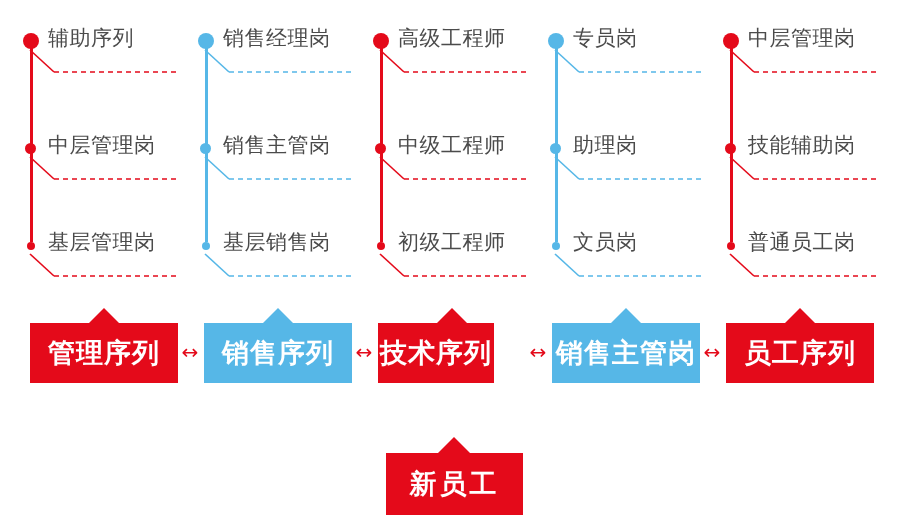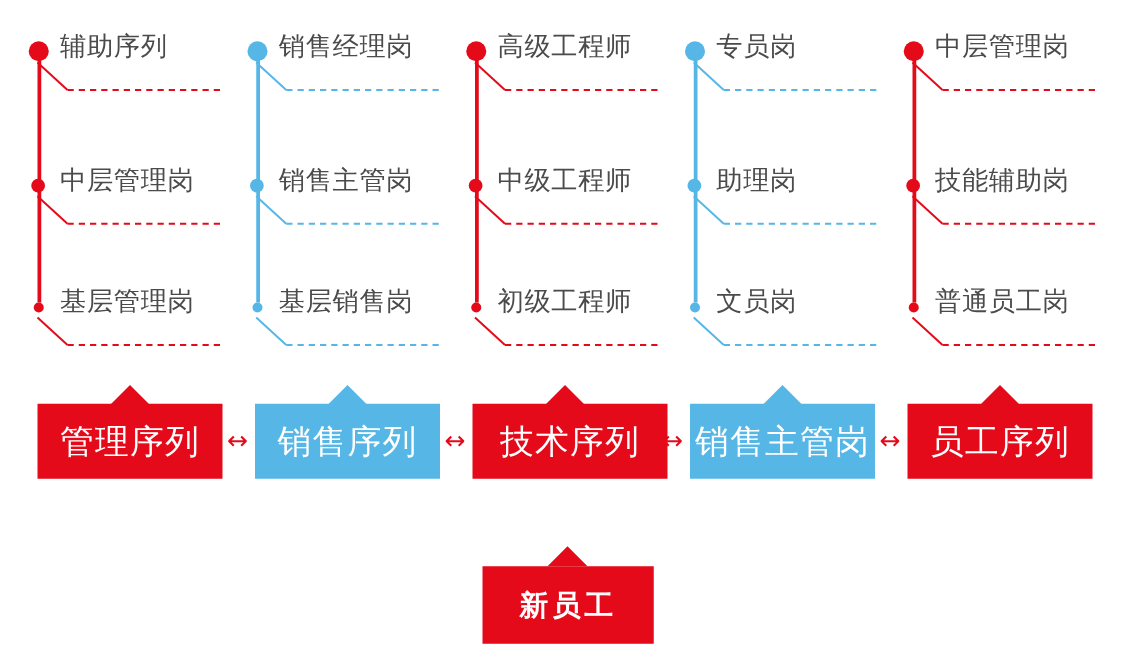--- a/index.html
+++ b/index.html
@@ -55,21 +55,21 @@
   .elbow{position:absolute;left:28px;top:40px;width:150px;height:32px;}
   .elbow svg{display:block;}
 
   
   .banners{position:absolute;left:0;top:300px;width:900px;height:95px;}
   .banner-wrap{position:absolute;top:0;height:95px;}
   .banner{
     position:absolute;left:0;top:23px;
     height:60px;
     display:flex;align-items:center;justify-content:center;
-    color:#ffffff;font-size:27px;font-weight:normal;
+    color:#ffffff;font-size:27px;font-weight:bold;
     letter-spacing:1px;
     box-sizing:border-box;
   }
   .banner.red{background:#e40a1a;}
   .banner.blue{background:#56b7e7;}
   .tab{
     position:absolute;top:8px;
     width:0;height:0;
     border-left:16px solid transparent;
     border-right:16px solid transparent;
@@ -84,21 +84,21 @@
     text-align:center;width:24px;
   }
 
   
   .newbox-wrap{position:absolute;left:0;top:428px;width:900px;height:103px;}
   .newbox{
     position:absolute;left:386px;top:25px;
     width:137px;height:62px;
     background:#e40a1a;color:#fff;
     display:flex;align-items:center;justify-content:center;
-    font-size:23px;font-weight:bold;letter-spacing:3px;
+    font-size:27px;font-weight:bold;letter-spacing:3px;
   }
   .newbox-tab{
     position:absolute;left:438px;top:9px;
     width:0;height:0;
     border-left:16px solid transparent;
     border-right:16px solid transparent;
     border-bottom:16px solid #e40a1a;
   }
 </style>
 </head>
@@ -289,21 +289,21 @@
     <span class="arrow" style="left:178px;">↔</span>
 
     <div class="banner-wrap" style="left:204px;width:148px;">
       <span class="tab blue" style="left:58px;"></span>
       <span class="banner blue" style="width:148px;">销售序列</span>
     </div>
     <span class="arrow" style="left:352px;">↔</span>
 
     <div class="banner-wrap" style="left:378px;width:148px;">
       <span class="tab red" style="left:58px;"></span>
-      <span class="banner red" style="width:156px;">技术序列</span>
+      <span class="banner red" style="width:116px;">技术序列</span>
     </div>
     <span class="arrow" style="left:526px;">↔</span>
 
     <div class="banner-wrap" style="left:552px;width:148px;">
       <span class="tab blue" style="left:58px;"></span>
       <span class="banner blue" style="width:148px;">销售主管岗</span>
     </div>
     <span class="arrow" style="left:700px;">↔</span>
 
     <div class="banner-wrap" style="left:726px;width:148px;">

